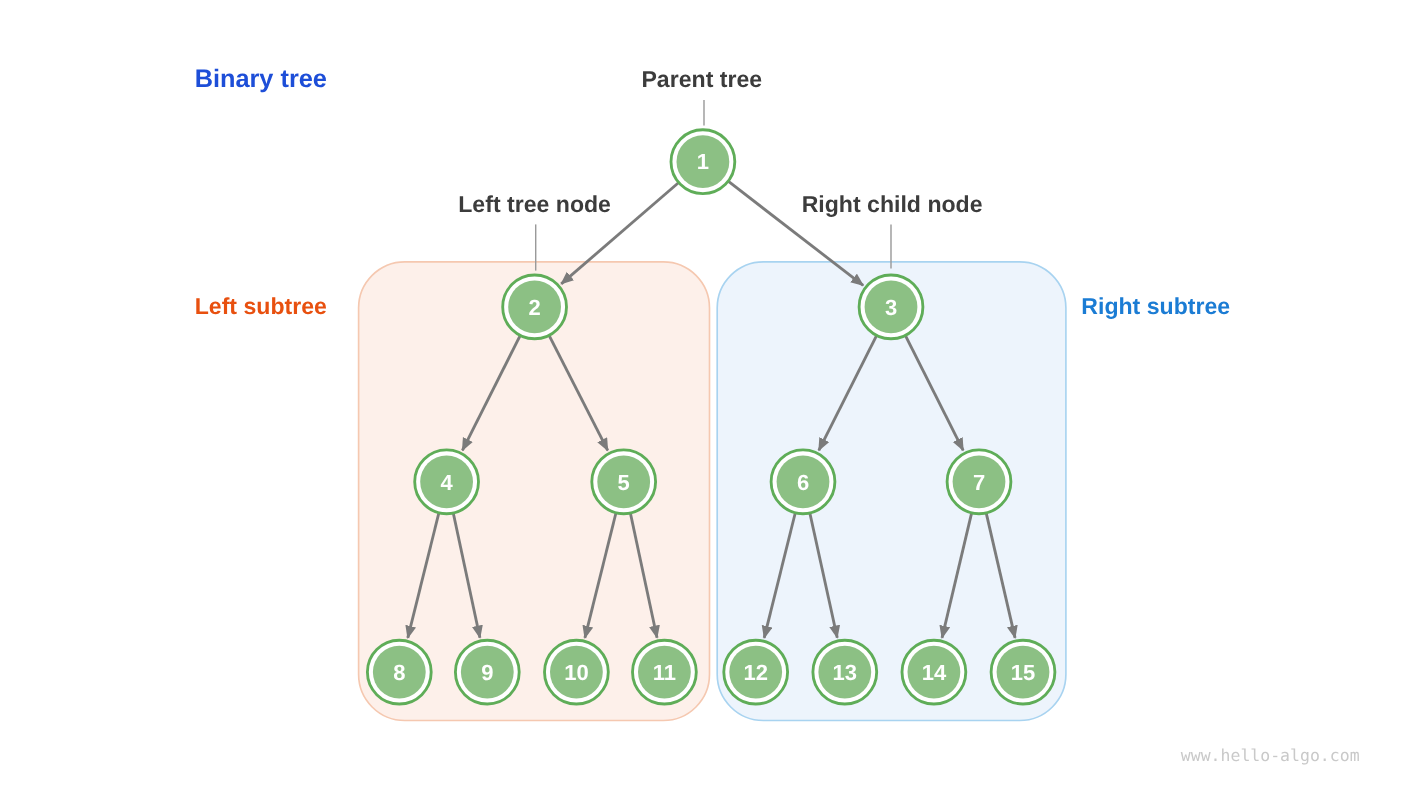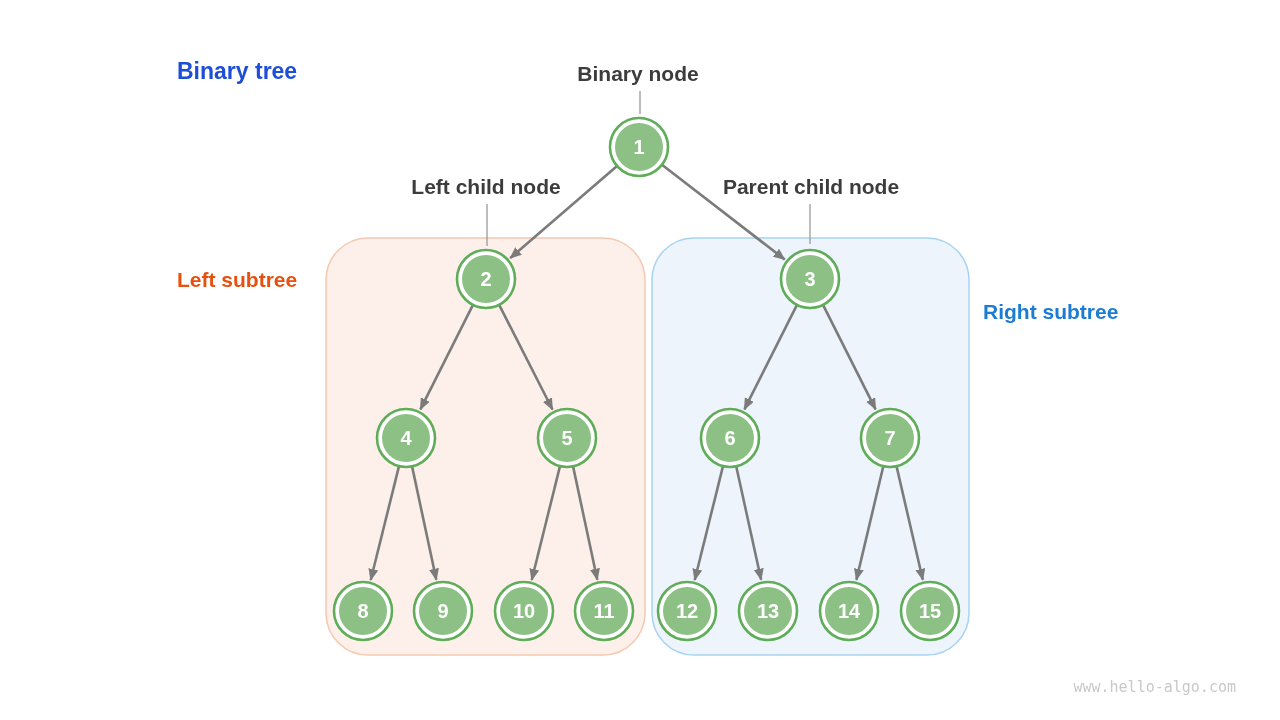--- a/index.html
+++ b/index.html
@@ -132,24 +132,24 @@
       </g>
       <g>
         <circle cx="930" cy="611" r="29" fill="#ffffff" stroke="#5fad58" stroke-width="2.6"></circle>
         <circle cx="930" cy="611" r="24" fill="#8cc084"></circle>
         <text x="930" y="618" text-anchor="middle" fill="#ffffff" font-family="&quot;Liberation Sans&quot;, sans-serif" font-size="20" font-weight="700">15</text>
       </g>
     </svg>
 
   <div class="lbl title" style="left: 177px; top: 60px; color: #1d4ed8;">Binary tree</div>
 
-  <div class="lbl centered" style="left:638px; top:73px;">Binary node</div>
+  <div class="lbl centered" style="left:638px; top:73px;">Parent tree</div>
 
-  <div class="lbl centered" style="left:486px; top:186px;">Left child node</div>
+  <div class="lbl centered" style="left:486px; top:186px;">Left tree node</div>
 
-  <div class="lbl centered" style="left:811px; top:186px;">Parent child node</div>
+  <div class="lbl centered" style="left:811px; top:186px;">Right child node</div>
 
   <div class="lbl vcentered" style="left: 177px; top: 279px; color: rgb(232, 80, 15);">Left subtree</div>
 
-  <div class="lbl vcentered" style="left: 983px; top: 279px; color: rgb(27, 124, 212); margin-top: 32px;">Right subtree</div>
+  <div class="lbl vcentered" style="left: 983px; top: 279px; color: rgb(27, 124, 212);">Right subtree</div>
 
   <div class="watermark" style="right:44px; top:678px;margin-left:24px;">www.hello-algo.com</div>
 </div>
 
 </body></html>

